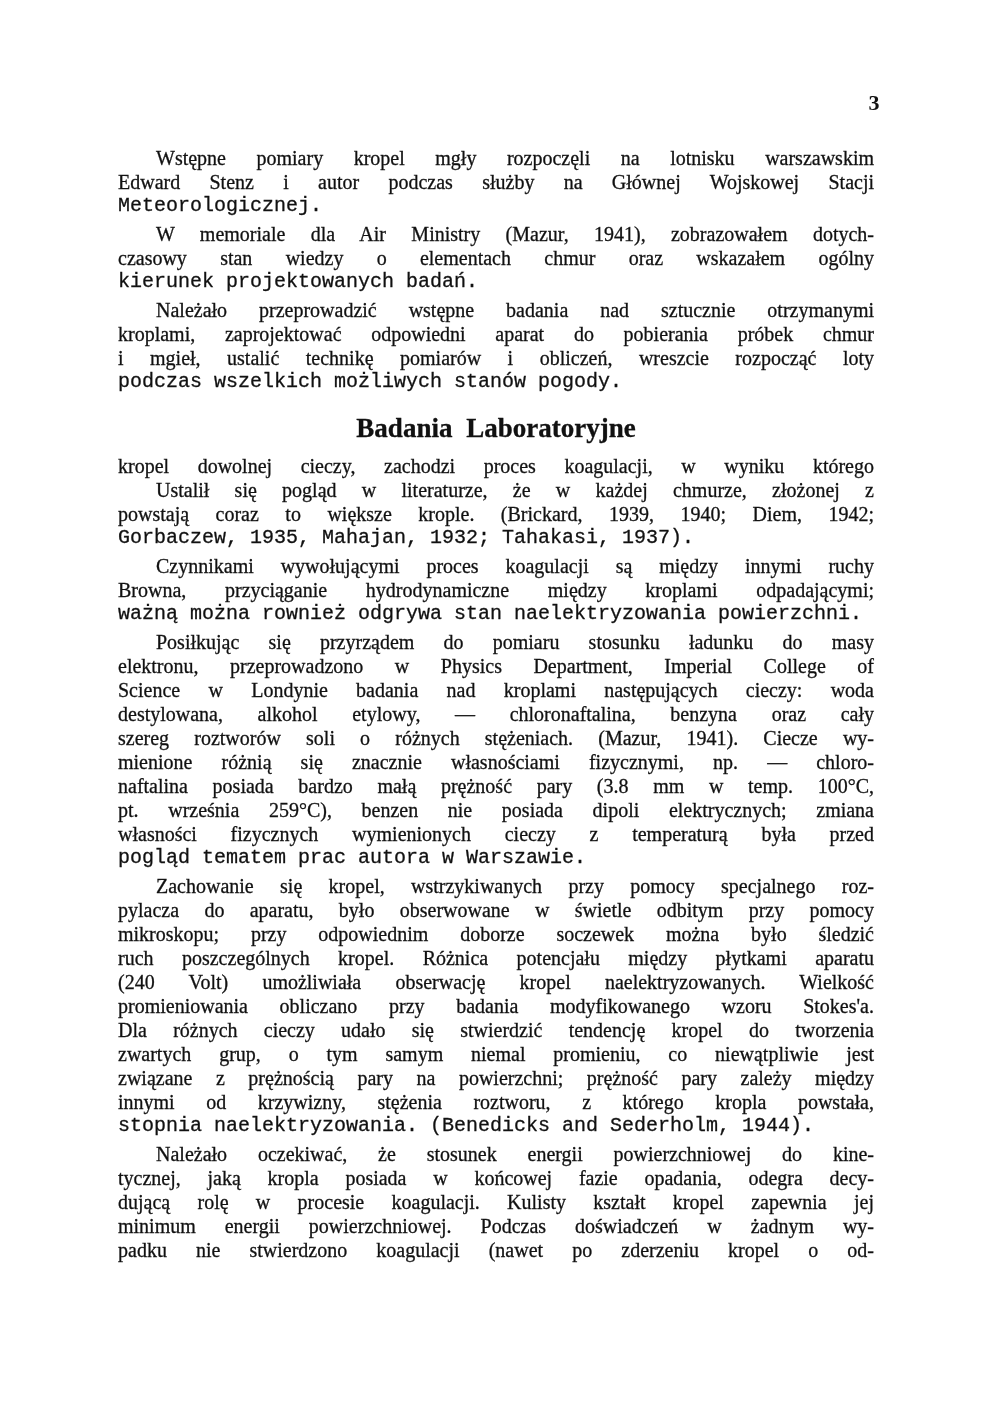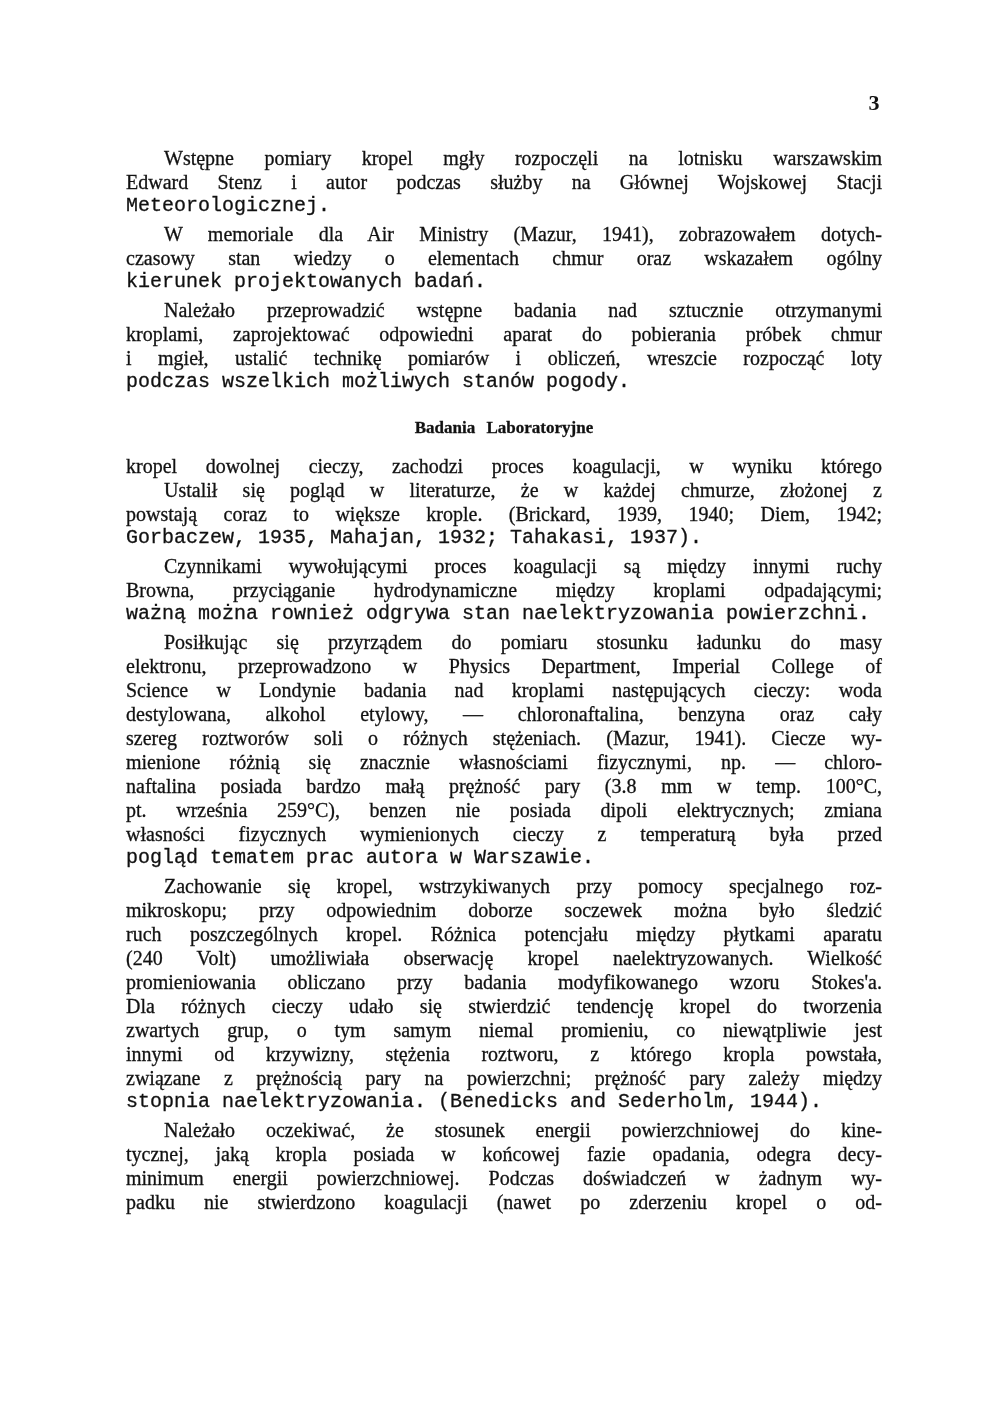--- a/index.html
+++ b/index.html
@@ -21,21 +21,21 @@
     top: 90px;
     left: 820px;
     width: 60px;
     text-align: right;
     font-size: 22px;
     font-weight: 700;
     letter-spacing: 0.5px;
   }
   .content {
     position: absolute;
-    left: 126px;
+    left: 118px;
     top: 146px;
     width: 756px;
     font-size: 20px;
     line-height: 24px;
     text-align: justify;
     -webkit-text-stroke: 0.3px #161616;
   }
   .para {
     margin: 0 0 4px 0;
   }
@@ -49,21 +49,21 @@
   }
   .line.last {
     text-align-last: left;
     font-family: Liberation Mono, monospace;
   }
   .heading {
     font-weight: 700;
     text-align: center;
     word-spacing: 7px;
     margin: 22px 0 14px 0;
-    font-size: 17px;
+    font-size: 27px;
   }
 </style>
 </head>
 <body>
 
 <div class="page">
   <div class="page-number">3</div>
   <div class="content">
       <div class="para">
         <div class="line first">Wstępne pomiary kropel mgły rozpoczęli na lotnisku warszawskim</div>
@@ -100,30 +100,32 @@
         <div class="line">destylowana, alkohol etylowy, — chloronaftalina, benzyna oraz cały</div>
         <div class="line">szereg roztworów soli o różnych stężeniach. (Mazur, 1941). Ciecze wy-</div>
         <div class="line">mienione różnią się znacznie własnościami fizycznymi, np. — chloro-</div>
         <div class="line">naftalina posiada bardzo małą prężność pary (3.8 mm w temp. 100°C,</div>
         <div class="line">pt. września 259°C), benzen nie posiada dipoli elektrycznych; zmiana</div>
         <div class="line">własności fizycznych wymienionych cieczy z temperaturą była przed</div>
         <div class="line last">pogląd tematem prac autora w Warszawie.</div>
       </div>
       <div class="para">
         <div class="line first">Zachowanie się kropel, wstrzykiwanych przy pomocy specjalnego roz-</div>
+        <div class="line">pylacza do aparatu, było obserwowane w świetle odbitym przy pomocy</div>
         <div class="line">mikroskopu; przy odpowiednim doborze soczewek można było śledzić</div>
         <div class="line">ruch poszczególnych kropel. Różnica potencjału między płytkami aparatu</div>
         <div class="line">(240 Volt) umożliwiała obserwację kropel naelektryzowanych. Wielkość</div>
         <div class="line">promieniowania obliczano przy badania modyfikowanego wzoru Stokes'a.</div>
         <div class="line">Dla różnych cieczy udało się stwierdzić tendencję kropel do tworzenia</div>
         <div class="line">zwartych grup, o tym samym niemal promieniu, co niewątpliwie jest</div>
+        <div class="line">związane z prężnością pary na powierzchni; prężność pary zależy między</div>
         <div class="line">innymi od krzywizny, stężenia roztworu, z którego kropla powstała,</div>
-        <div class="line">związane z prężnością pary na powierzchni; prężność pary zależy między</div>
         <div class="line last">stopnia naelektryzowania. (Benedicks and Sederholm, 1944).</div>
       </div>
       <div class="para">
         <div class="line first">Należało oczekiwać, że stosunek energii powierzchniowej do kine-</div>
         <div class="line">tycznej, jaką kropla posiada w końcowej fazie opadania, odegra decy-</div>
+        <div class="line">dującą rolę w procesie koagulacji. Kulisty kształt kropel zapewnia jej</div>
         <div class="line">minimum energii powierzchniowej. Podczas doświadczeń w żadnym wy-</div>
         <div class="line">padku nie stwierdzono koagulacji (nawet po zderzeniu kropel o od-</div>
       </div>
     </div>
 </div>
 
 </body></html>

